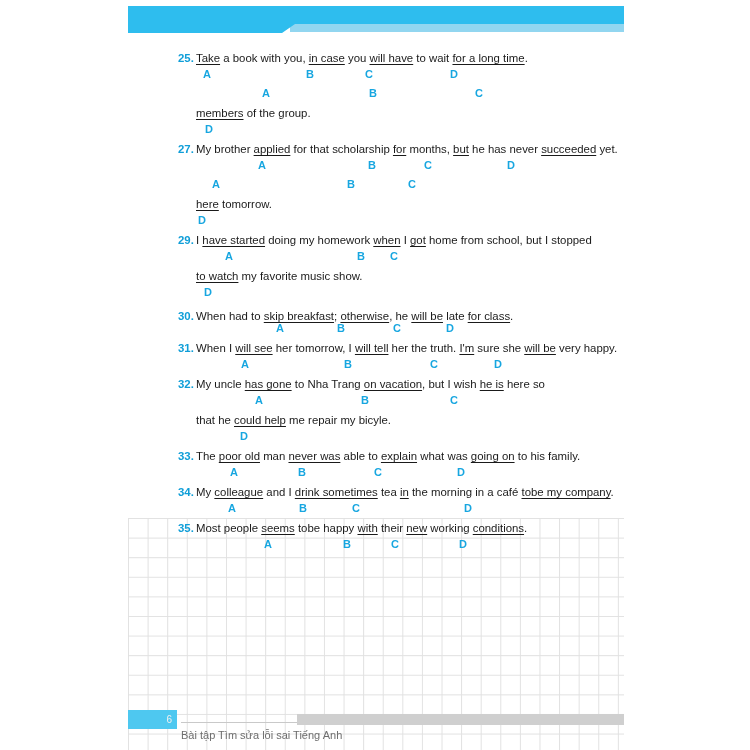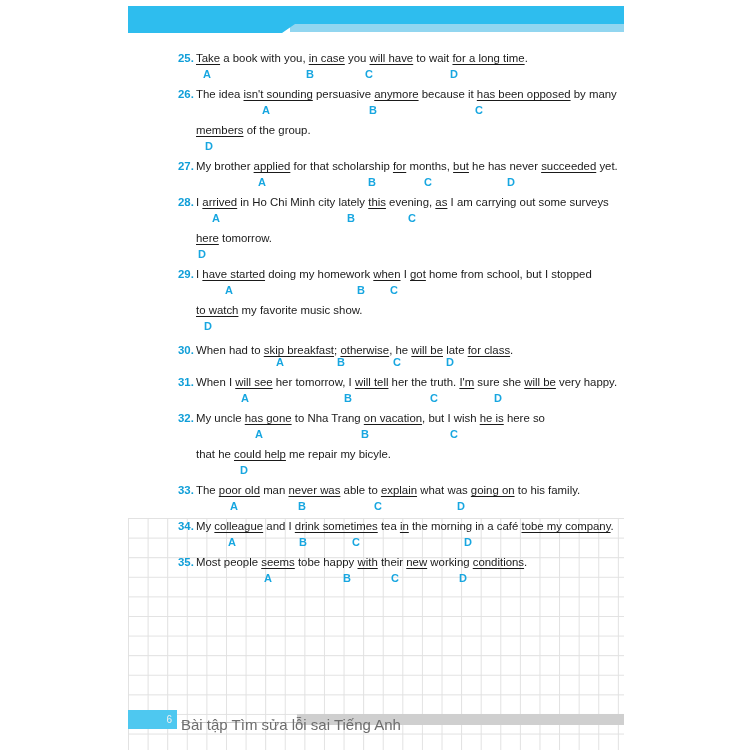--- a/index.html
+++ b/index.html
@@ -123,25 +123,25 @@
     width: 44px;
     height: 19px;
     line-height: 19px;
     text-align: right;
     color: #f0f0f0;
     font-size: 10px;
   }
   #footer-text {
     position: absolute;
     left: 181px;
-    top: 5px;
+    top: 16px;
     height: 19px;
     line-height: 19px;
     color: #6d6d6d;
-    font-size: 15px;
+    font-size: 11px;
     white-space: nowrap;
   }
   #footer-rule {
     position: absolute;
     left: 181px;
     top: 12px;
     width: 443px;
     height: 1px;
     background: #c9c9c9;
   }
@@ -172,23 +172,20 @@
           <div style="position: absolute; left: 196px; top: 0px;"><span style="position: absolute; left: -18px;"><span class="qnum">25. </span></span><span class="u">Take</span><span> a book with you, </span><span class="u">in case</span><span> you </span><span class="u">will have</span><span> to wait </span><span class="u">for a long time</span><span>.</span></div>
         </div>
         <div class="mline">
           <span class="marker" style="left: 203px;">A</span>
           <span class="marker" style="left: 306px;">B</span>
           <span class="marker" style="left: 365px;">C</span>
           <span class="marker" style="left: 450px;">D</span>
         </div>
       </div>
       <div class="qblock">
-        <div class="qline">
-          <div style="position: absolute; left: 196px; top: 0px;"><span style="position: absolute; left: -18px;"><span class="qnum">26. </span></span><span>The idea </span><span class="u">isn't sounding</span><span> persuasive </span><span class="u">anymore</span><span> because it </span><span class="u">has been opposed</span><span> by many</span></div>
-        </div>
         <div class="mline">
           <span class="marker" style="left: 262px;">A</span>
           <span class="marker" style="left: 369px;">B</span>
           <span class="marker" style="left: 475px;">C</span>
         </div>
         <div class="qline">
           <div style="position: absolute; left: 196px; top: 0px;"><span class="u">members</span><span> of the group.</span></div>
         </div>
         <div class="mline">
           <span class="marker" style="left: 205px;">D</span>
@@ -199,23 +196,20 @@
           <div style="position: absolute; left: 196px; top: 0px;"><span style="position: absolute; left: -18px;"><span class="qnum">27. </span></span><span>My brother </span><span class="u">applied</span><span> for that scholarship </span><span class="u">for</span><span> months, </span><span class="u">but</span><span> he has never </span><span class="u">succeeded</span><span> yet.</span></div>
         </div>
         <div class="mline">
           <span class="marker" style="left: 258px;">A</span>
           <span class="marker" style="left: 368px;">B</span>
           <span class="marker" style="left: 424px;">C</span>
           <span class="marker" style="left: 507px;">D</span>
         </div>
       </div>
       <div class="qblock">
-        <div class="qline">
-          <div style="position: absolute; left: 196px; top: 0px;"><span style="position: absolute; left: -18px;"><span class="qnum">28. </span></span><span>I </span><span class="u">arrived</span><span> in Ho Chi Minh city lately </span><span class="u">this</span><span> evening, </span><span class="u">as</span><span> I am carrying out some surveys</span></div>
-        </div>
         <div class="mline">
           <span class="marker" style="left: 212px;">A</span>
           <span class="marker" style="left: 347px;">B</span>
           <span class="marker" style="left: 408px;">C</span>
         </div>
         <div class="qline">
           <div style="position: absolute; left: 196px; top: 0px;"><span class="u">here</span><span> tomorrow.</span></div>
         </div>
         <div class="mline">
           <span class="marker" style="left: 198px;">D</span>

